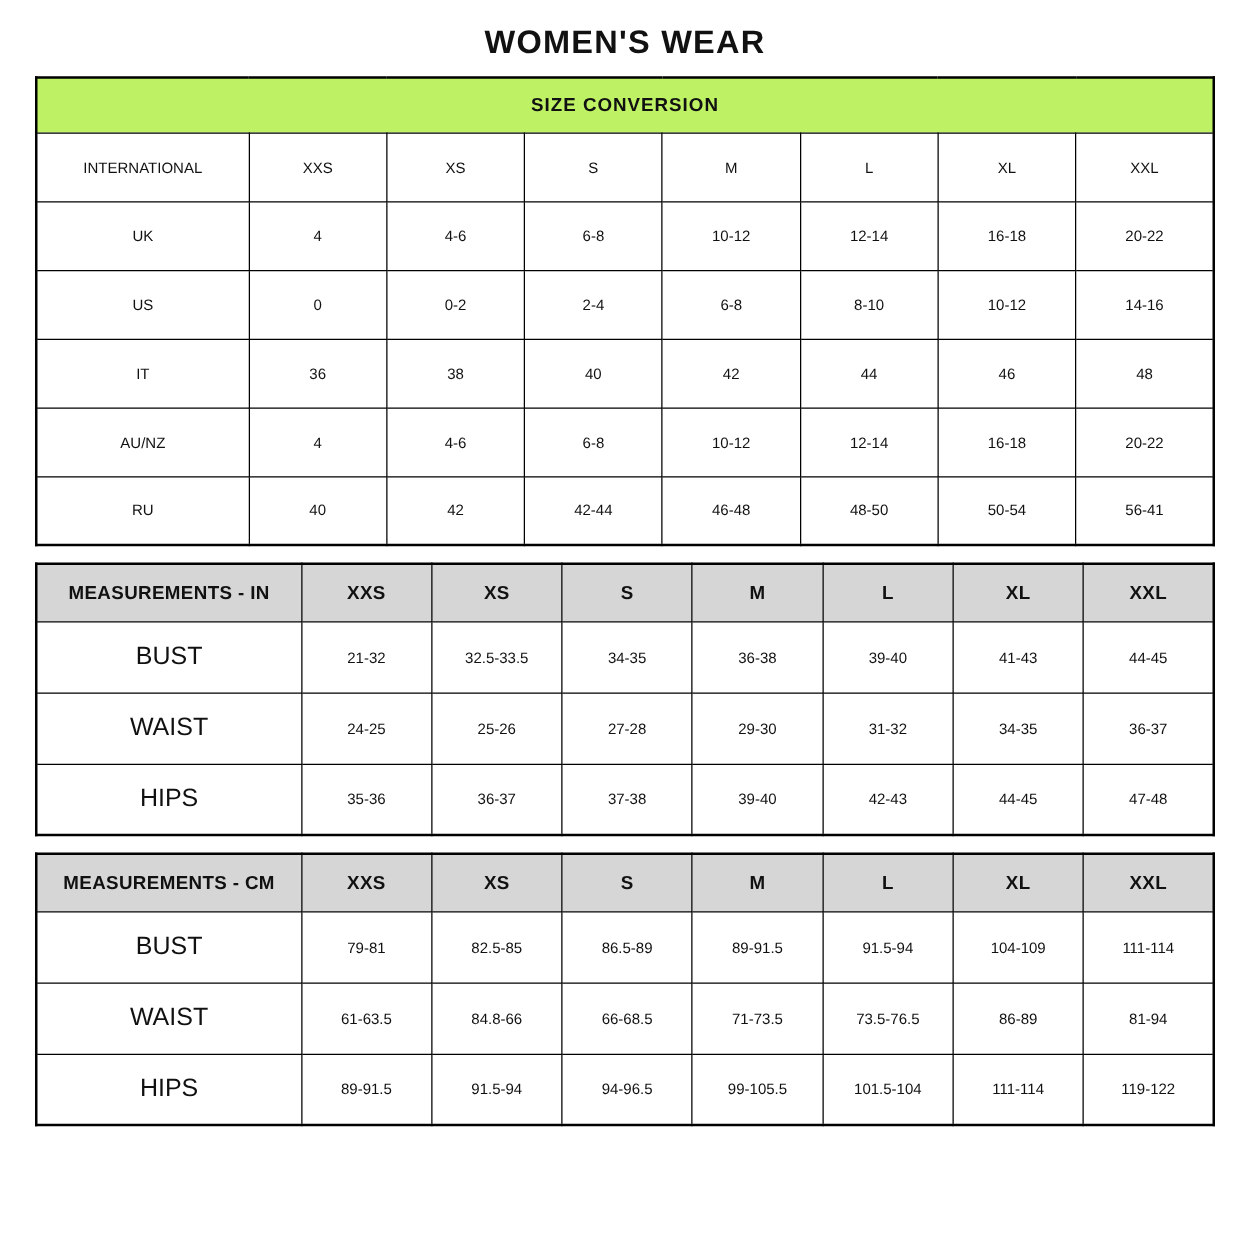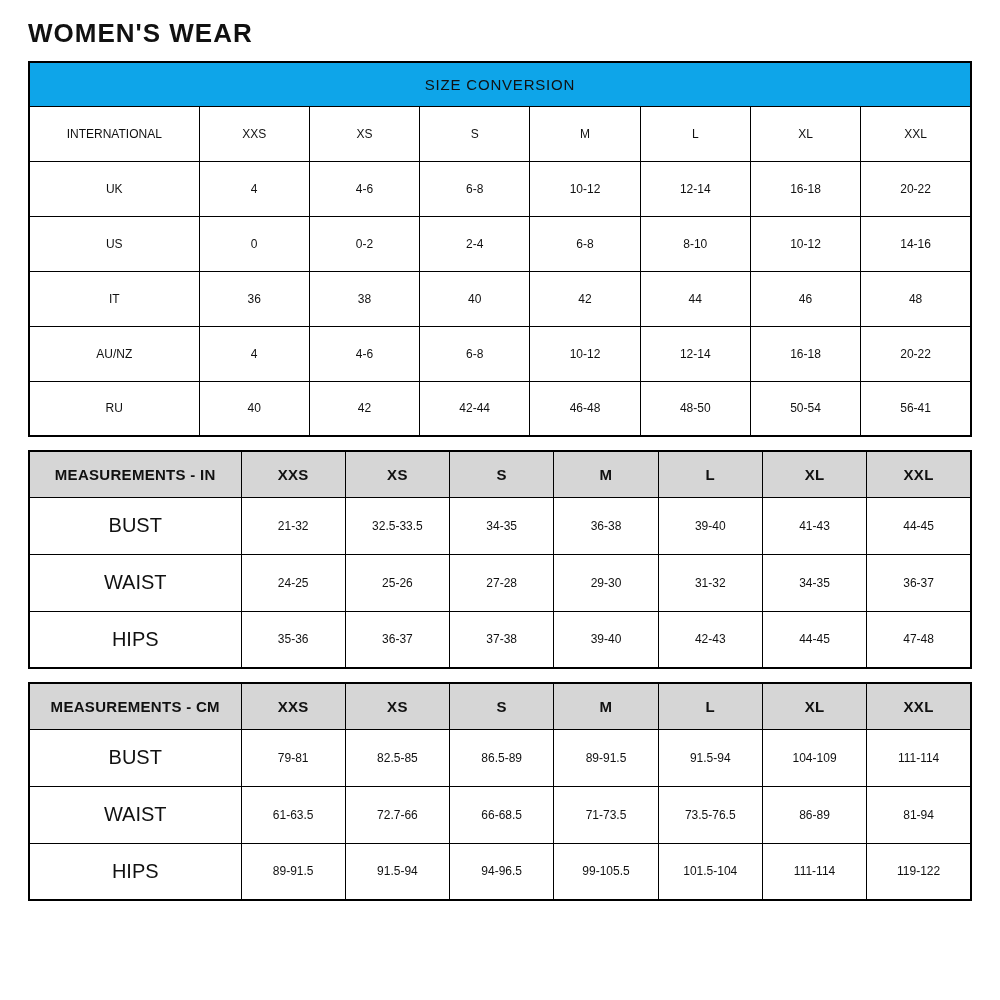--- a/index.html
+++ b/index.html
@@ -9,21 +9,21 @@
     color: #111111;
   }
   .page {
     width: 1000px;
     height: 1000px;
     margin: 0 auto;
     padding: 12px 28px 15px 28px;
     background: #ffffff;
   }
   .page-title {
-    text-align: left;
+    text-align: center;
     font-size: 26px;
     font-weight: bold;
     letter-spacing: 1px;
     padding: 6px 0 12px 0;
   }
   table {
     width: 100%;
     border-collapse: collapse;
     table-layout: fixed;
     border: 2px solid #000000;
@@ -32,22 +32,22 @@
   td {
     border: 1.5px solid #000000;
     text-align: center;
     vertical-align: middle;
     padding: 2px 4px;
   }
   
   .t1 td { height: 55px; font-size: 12px; }
   .t1 td.banner {
     height: 44px;
-    background: #0ea5e9;
-    font-weight: normal;
+    background: #bef264;
+    font-weight: bold;
     font-size: 15px;
     letter-spacing: 0.8px;
   }
   .t1 .col-first { width: 170px; }
   
   .t2 td { height: 57px; }
   .t2 td.head {
     height: 46px;
     background: #d6d6d6;
     font-weight: bold;
@@ -227,21 +227,21 @@
       <td class="val">82.5-85</td>
       <td class="val">86.5-89</td>
       <td class="val">89-91.5</td>
       <td class="val">91.5-94</td>
       <td class="val">104-109</td>
       <td class="val">111-114</td>
     </tr>
     <tr>
       <td class="rowlabel">WAIST</td>
       <td class="val">61-63.5</td>
-      <td class="val">72.7-66</td>
+      <td class="val">84.8-66</td>
       <td class="val">66-68.5</td>
       <td class="val">71-73.5</td>
       <td class="val">73.5-76.5</td>
       <td class="val">86-89</td>
       <td class="val">81-94</td>
     </tr>
     <tr>
       <td class="rowlabel">HIPS</td>
       <td class="val">89-91.5</td>
       <td class="val">91.5-94</td>

